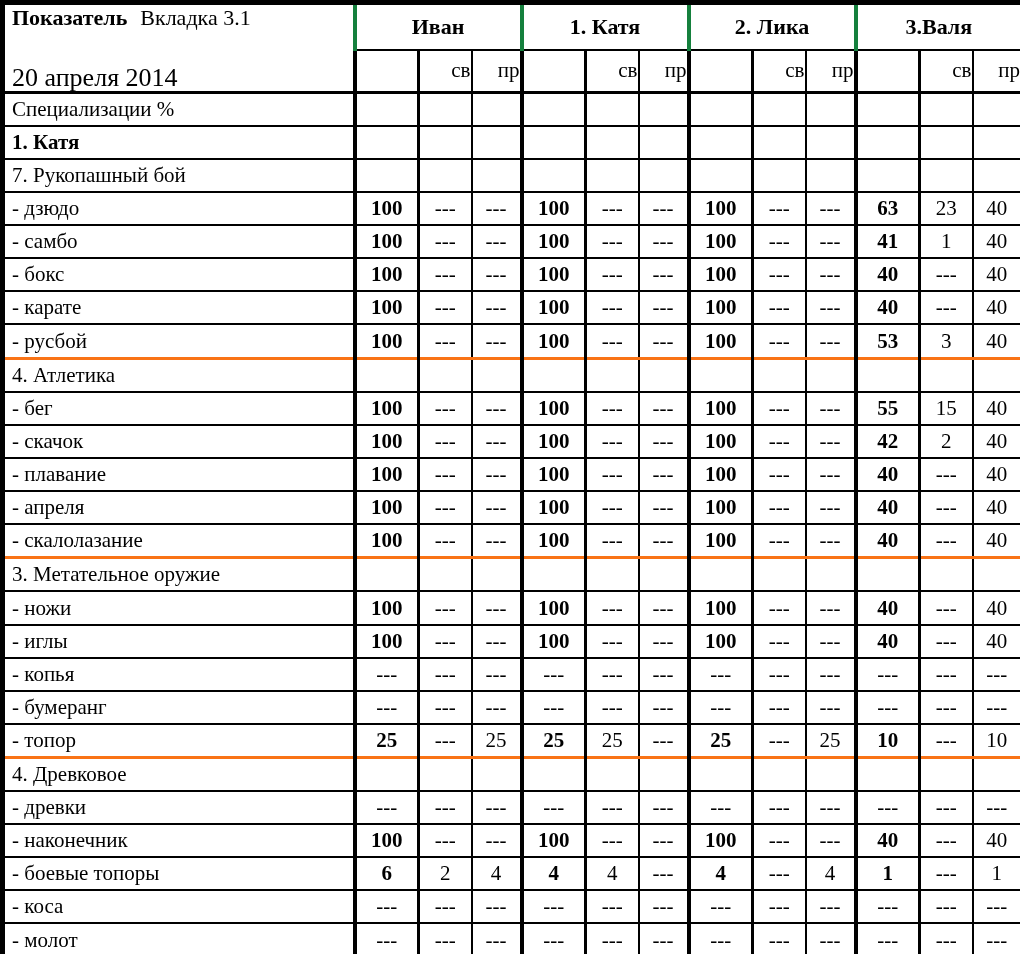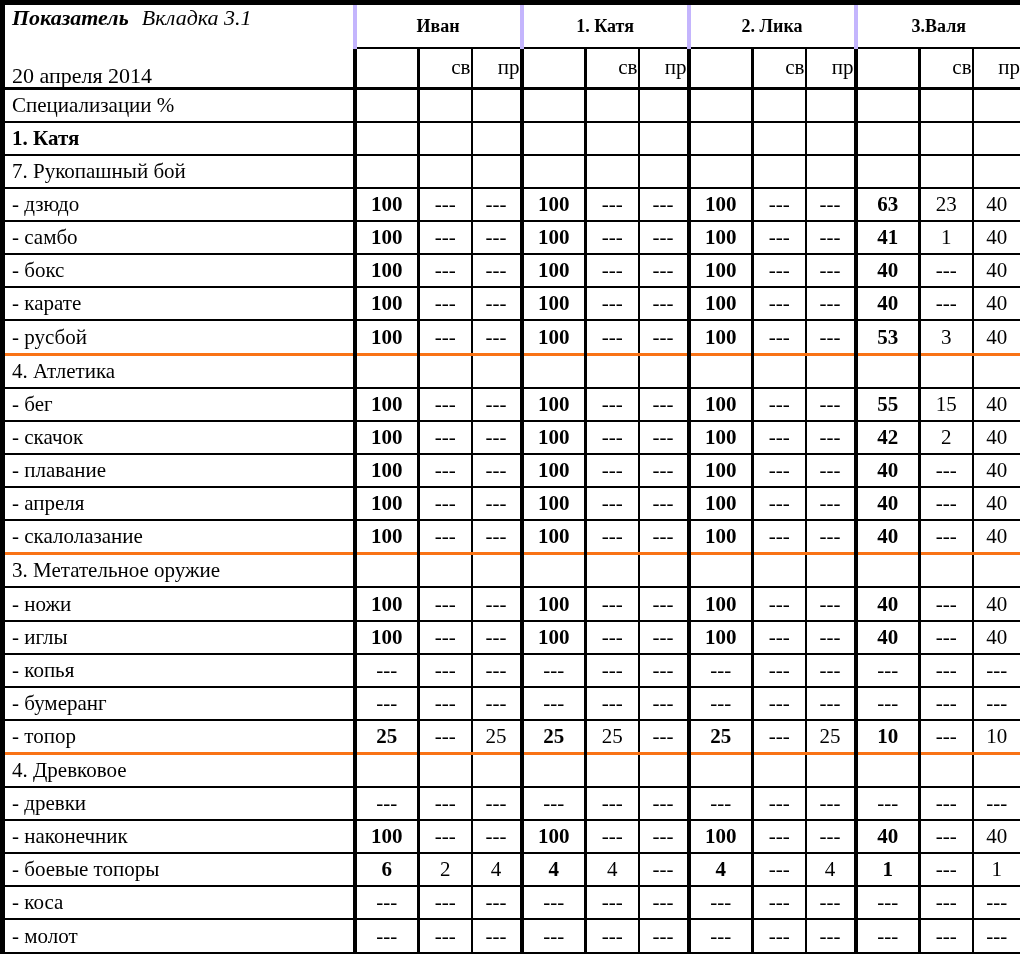--- a/index.html
+++ b/index.html
@@ -28,35 +28,35 @@
   td.labelcell {
     text-align: left;
     padding-left: 7px;
     padding-right: 2px;
   }
   td.main { border-left: 4px solid #000; }
   td.sv   { border-left: 3px solid #000; }
   td.pr   { border-left: 1px solid #000; }
   tr.thick-top > td { border-top: 3px solid #f97316; }
   thead td.person {
-    border-left: 4px solid #c4b5fd;
+    border-left: 4px solid #15803d;
     font-weight: bold;
-    font-size: 18px;
+    font-size: 22px;
     height: 40px;
   }
   thead tr.h2 td { height: 37px; border-bottom: 3px solid #000; text-align: right; }
   thead td.cornercell {
     border-bottom: 3px solid #000;
     vertical-align: middle;
   }
   .bold { font-weight: bold; }
-  .corner-line1 { display: flex; align-items: center; padding: 2px 0 4px 0; font-style: italic; }
+  .corner-line1 { display: flex; align-items: center; padding: 2px 0 4px 0; }
   .corner-title { font-weight: bold; font-size: 22px; }
   .corner-tab { font-size: 22px; margin-left: 13px; }
-  .corner-date { font-size: 22px; margin-top: 32px; }
+  .corner-date { font-size: 26px; margin-top: 32px; }
 </style>
 </head>
 <body>
 
 <table class="sheet">
   <colgroup>
     <col style="width:352px">
     <col style="width:64px">
       <col style="width:53px">
       <col style="width:50px">

